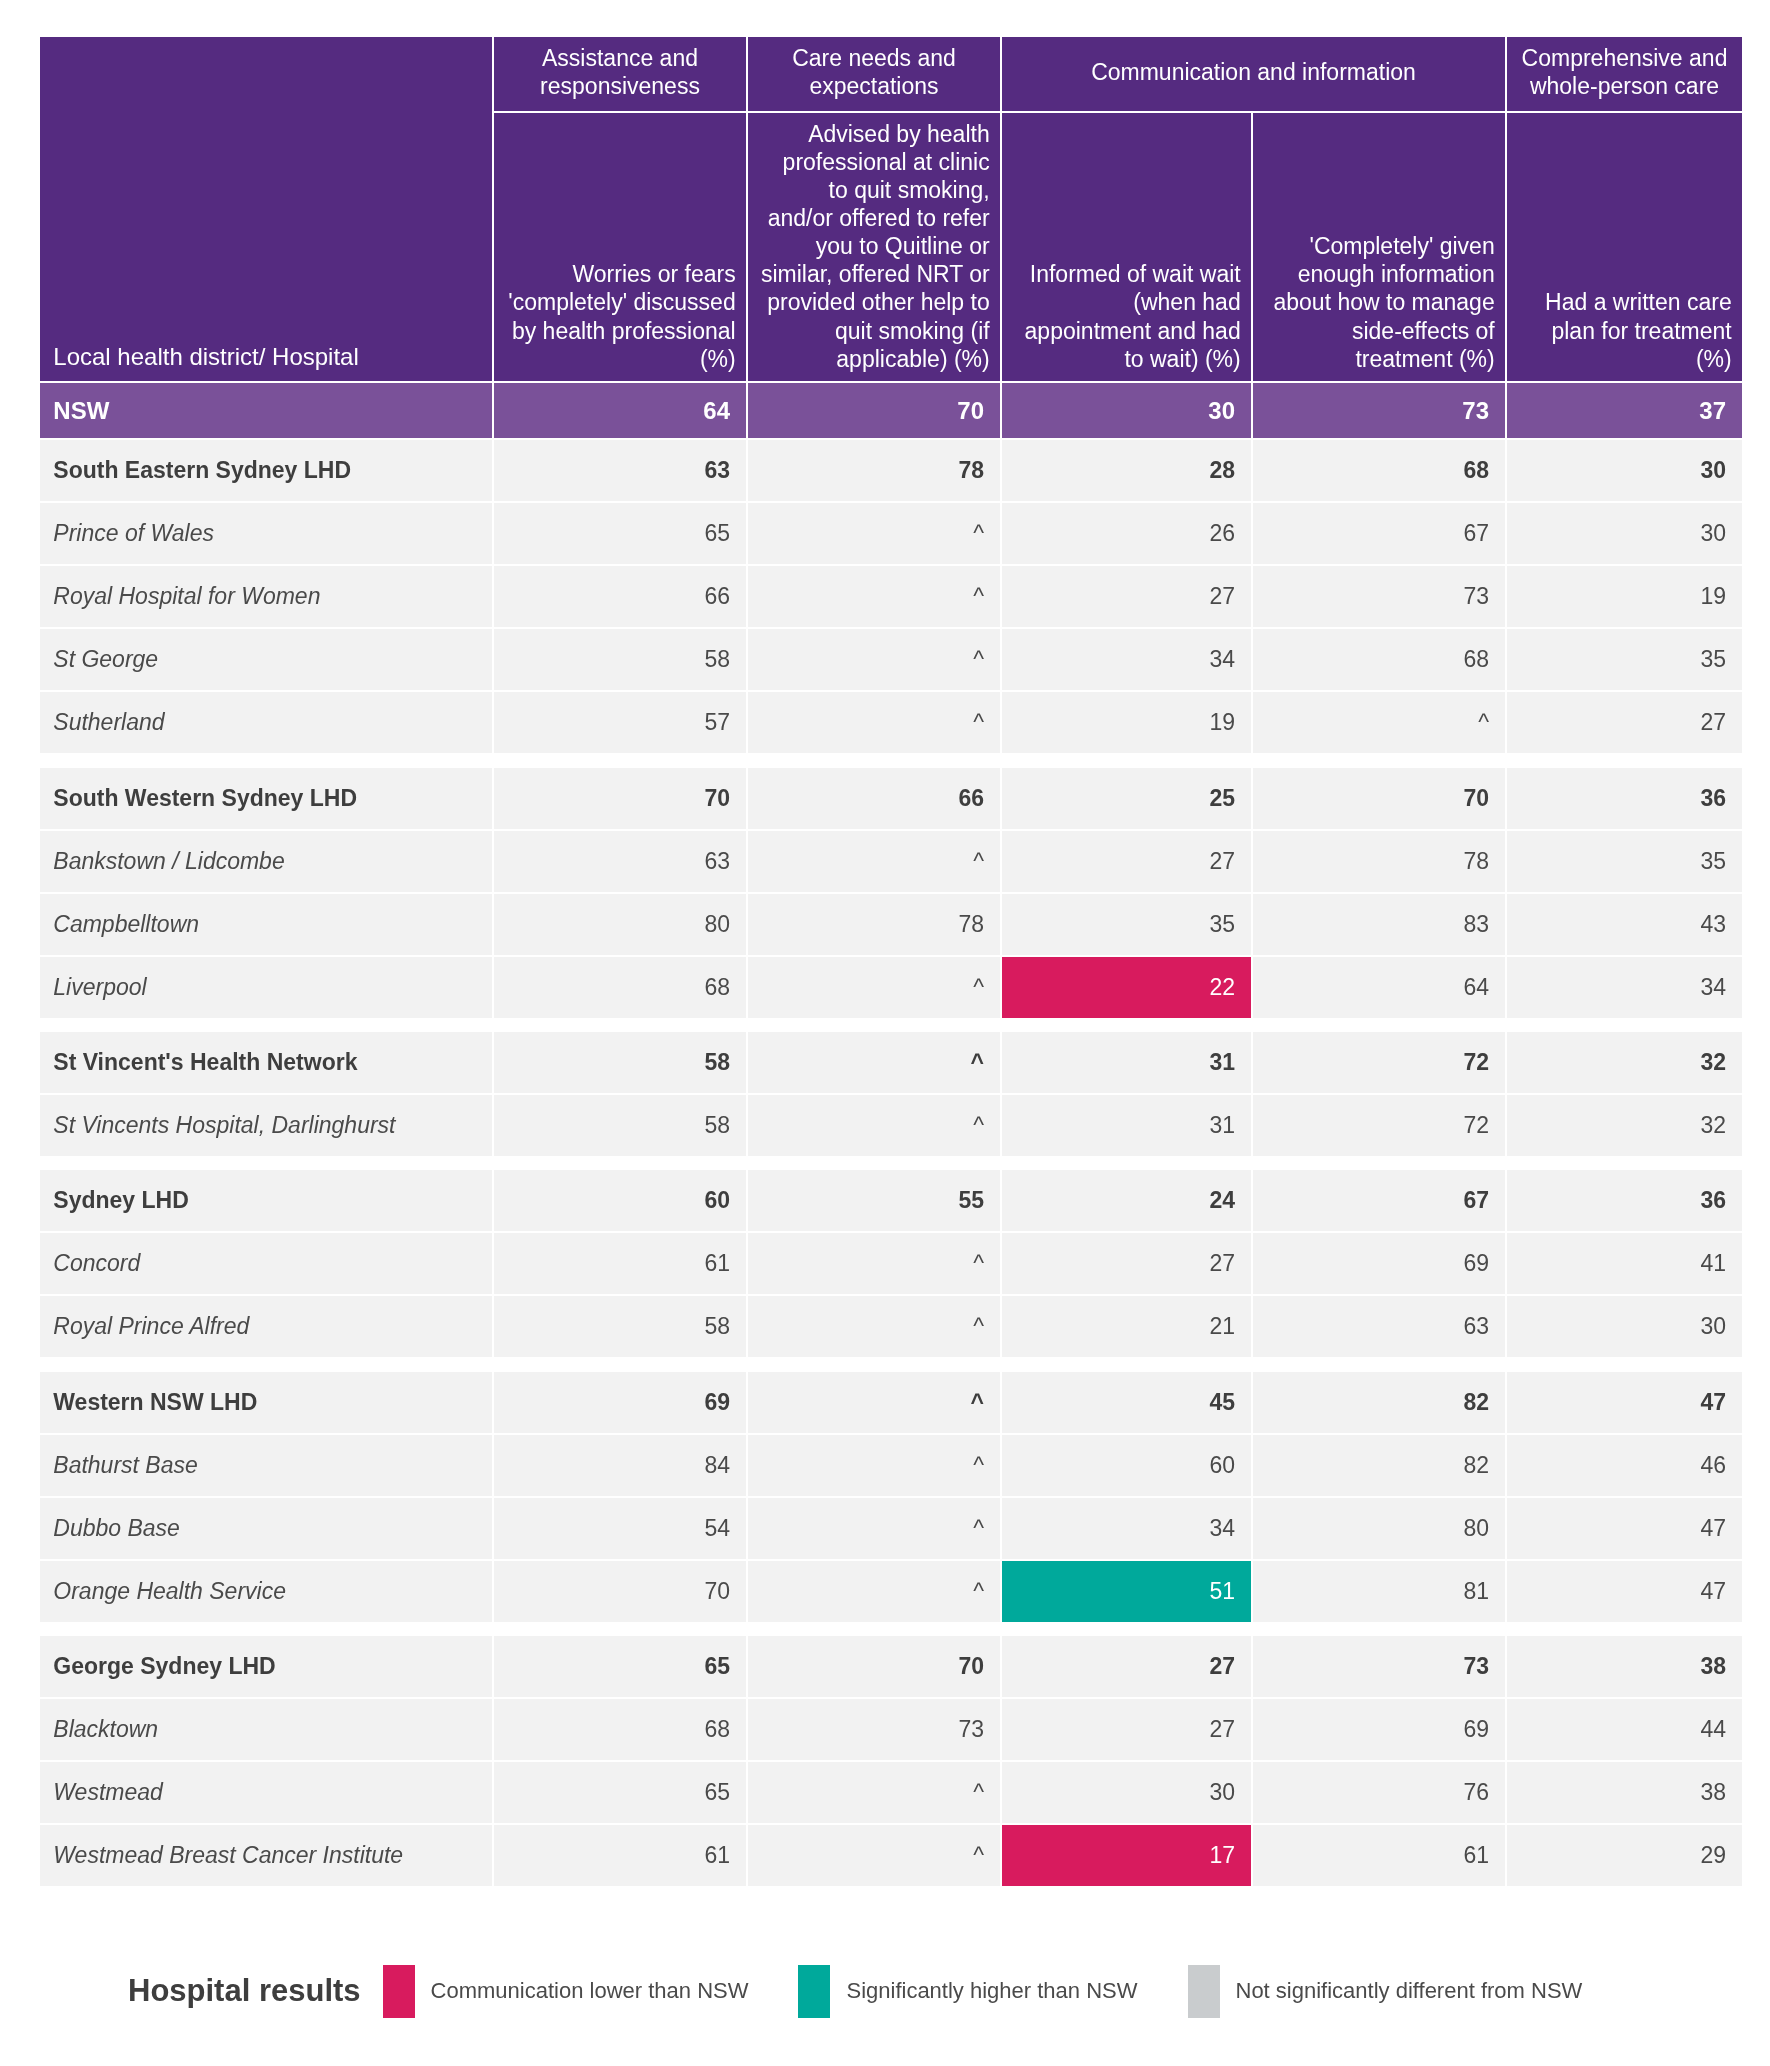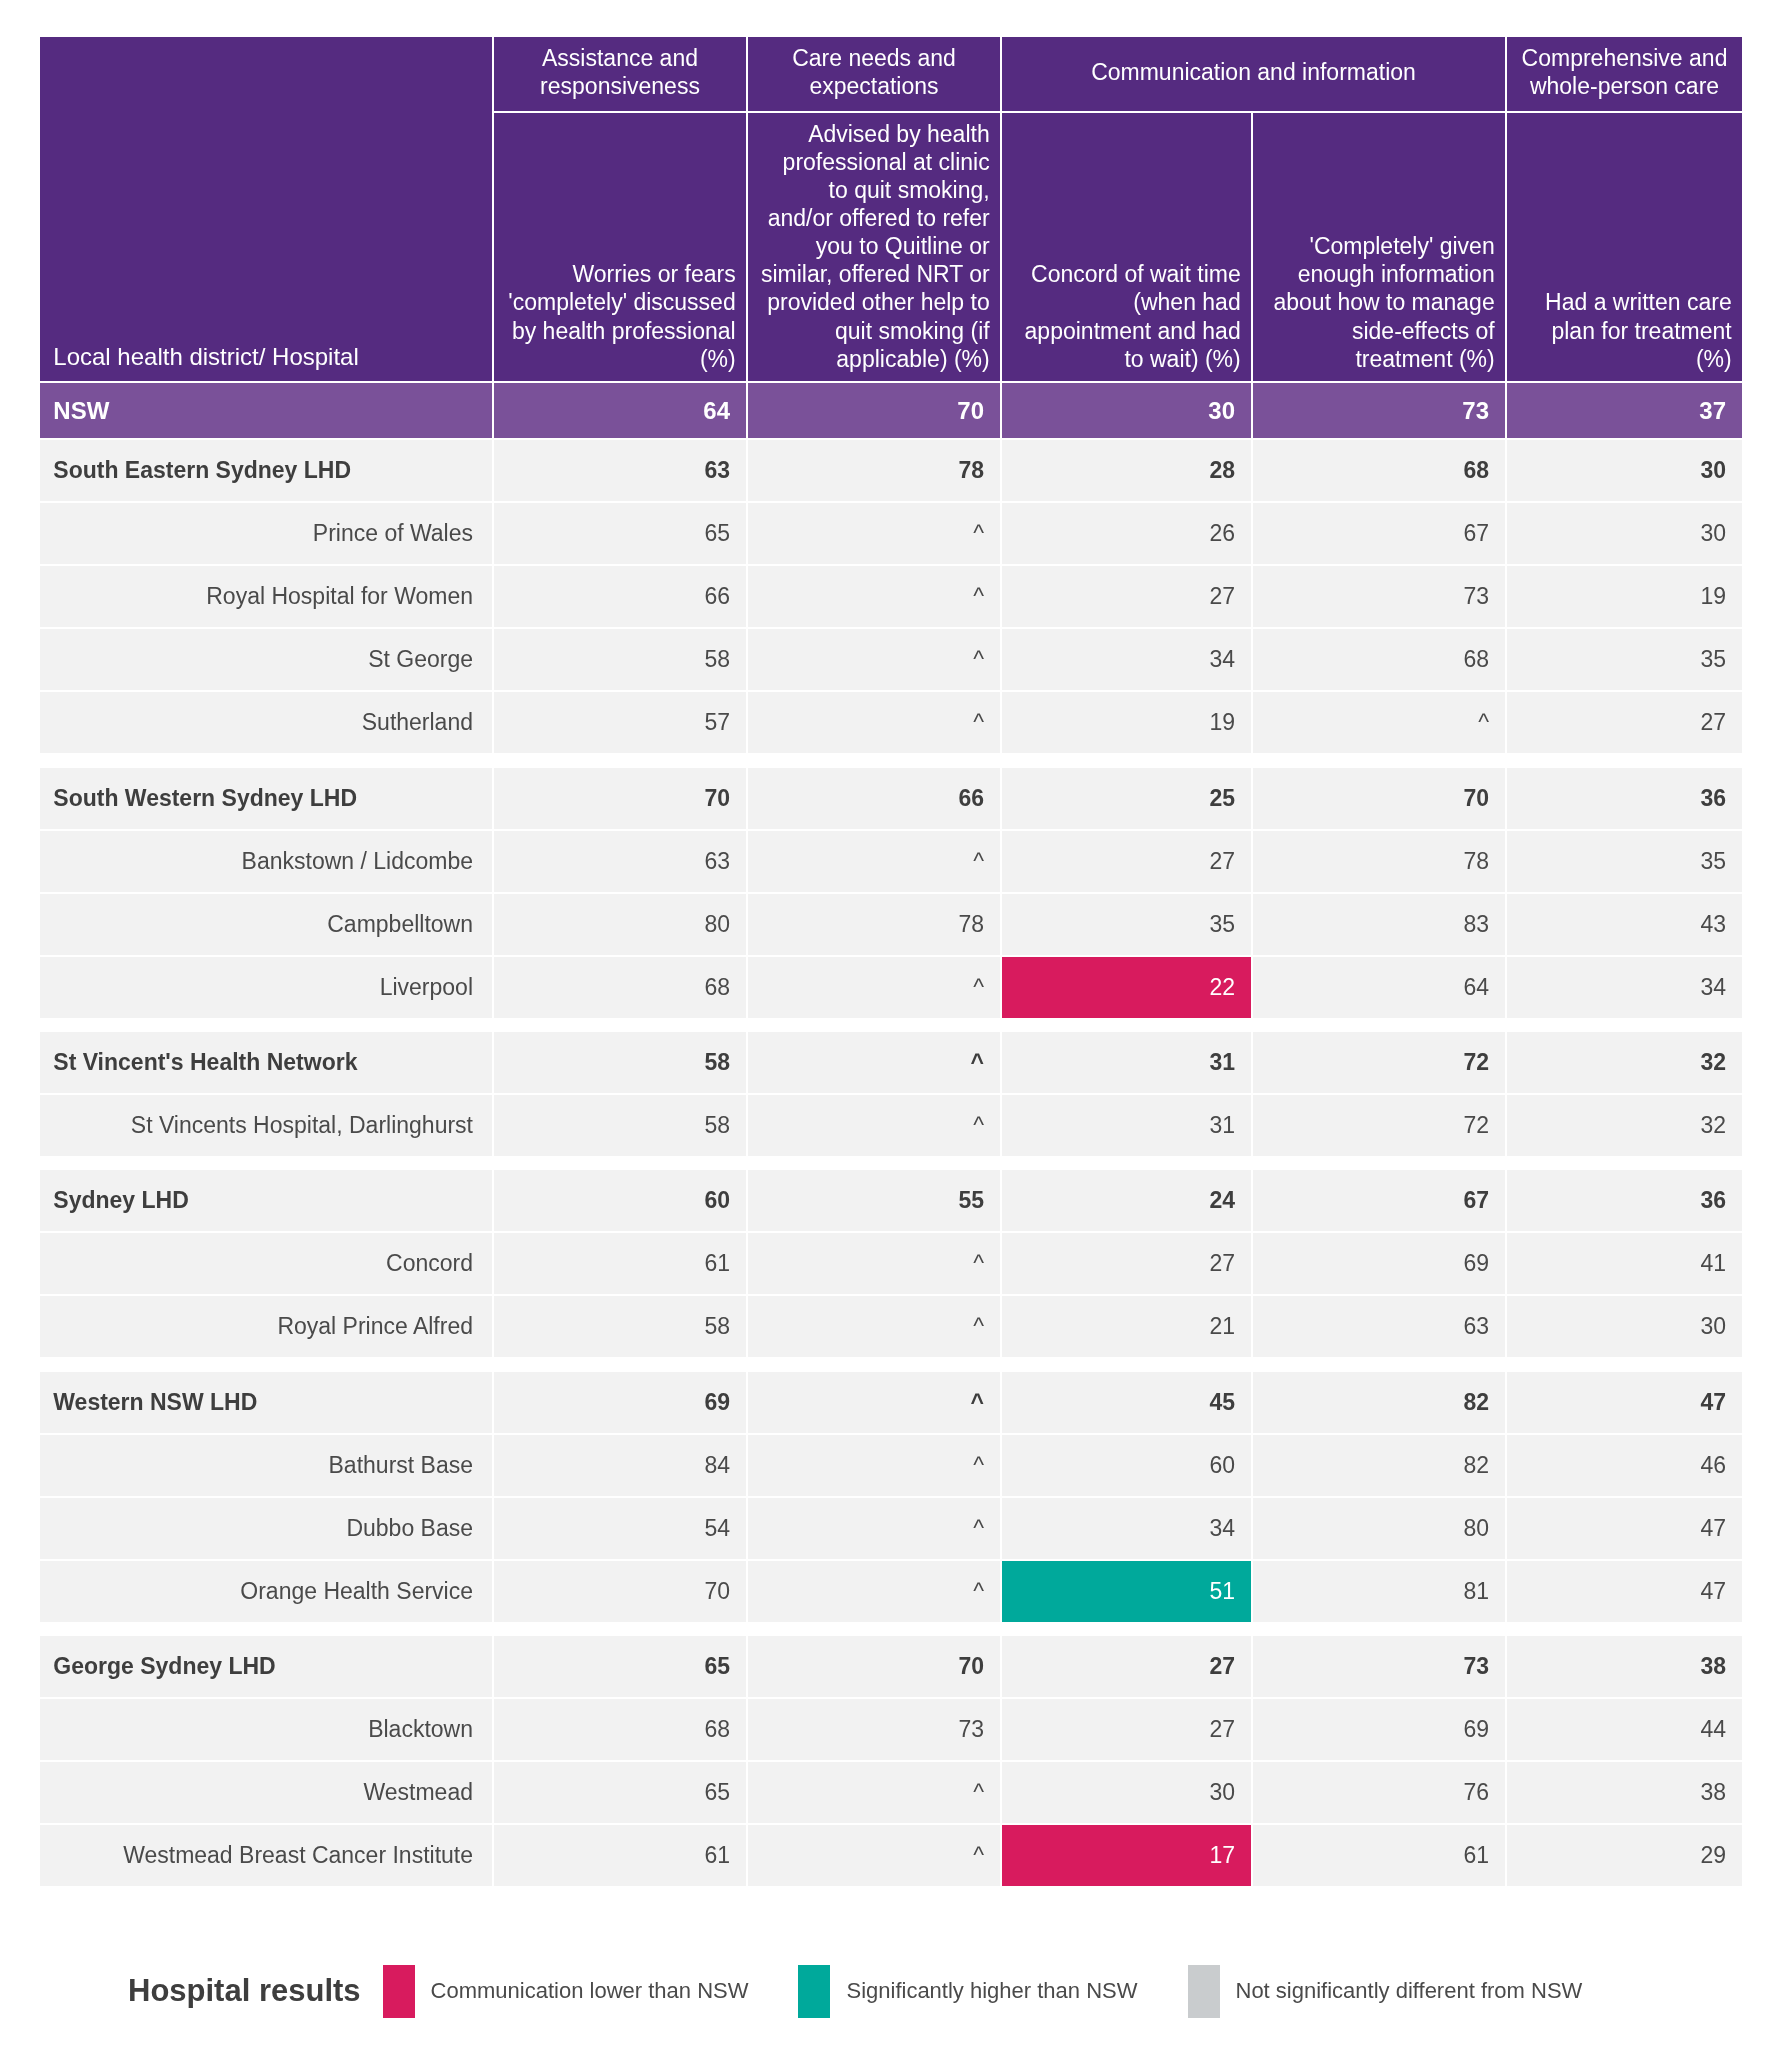--- a/index.html
+++ b/index.html
@@ -77,21 +77,22 @@
   }
   td.val { text-align: right; }
 
   tr.lhd td.label {
     font-weight: bold;
     color: #3e3e3e;
   }
   tr.lhd td.val { font-weight: bold; color: #3e3e3e; }
 
   tr.hosp td.label {
-    text-align: right;
+    font-style: italic;
+    text-align: left;
     padding-right: 19px;
   }
 
   td.val.lower  { background: #d81b5e; color: #ffffff; }
   td.val.higher { background: #00a99b; color: #ffffff; }
 
   
   tr.gap td { height: 10.3px; padding: 0; background: #ffffff; }
 
   
@@ -137,21 +138,21 @@
       <tr>
         <th class="corner" rowspan="2">Local health district/ Hospital</th>
         <th class="group">Assistance and responsiveness</th>
         <th class="group">Care needs and expectations</th>
         <th class="group" colspan="2">Communication and information</th>
         <th class="group">Comprehensive and whole-person care</th>
       </tr>
       <tr>
         <th class="sub">Worries or fears 'completely' discussed by health professional (%)</th>
         <th class="sub">Advised by health professional at clinic to quit smoking, and/or offered to refer you to Quitline or similar, offered NRT or provided other help to quit smoking (if applicable) (%)</th>
-        <th class="sub">Concord of wait time (when had appointment and had to wait) (%)</th>
+        <th class="sub">Informed of wait wait (when had appointment and had to wait) (%)</th>
         <th class="sub">'Completely' given enough information about how to manage side-effects of treatment (%)</th>
         <th class="sub">Had a written care plan for treatment (%)</th>
       </tr>
     </thead>
     <tbody id="tbody">
         <tr class="nsw">
           <td class="label">NSW</td>
           <td class="val">64</td>
           <td class="val">70</td>
           <td class="val">30</td>

